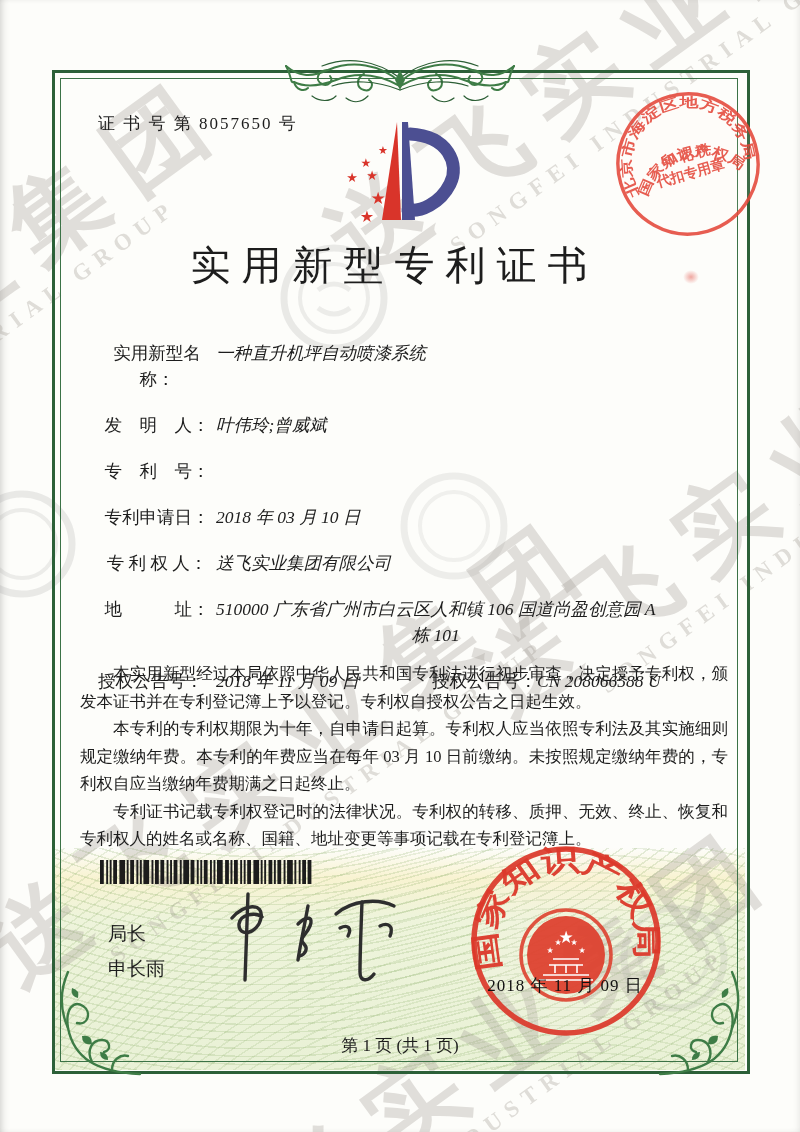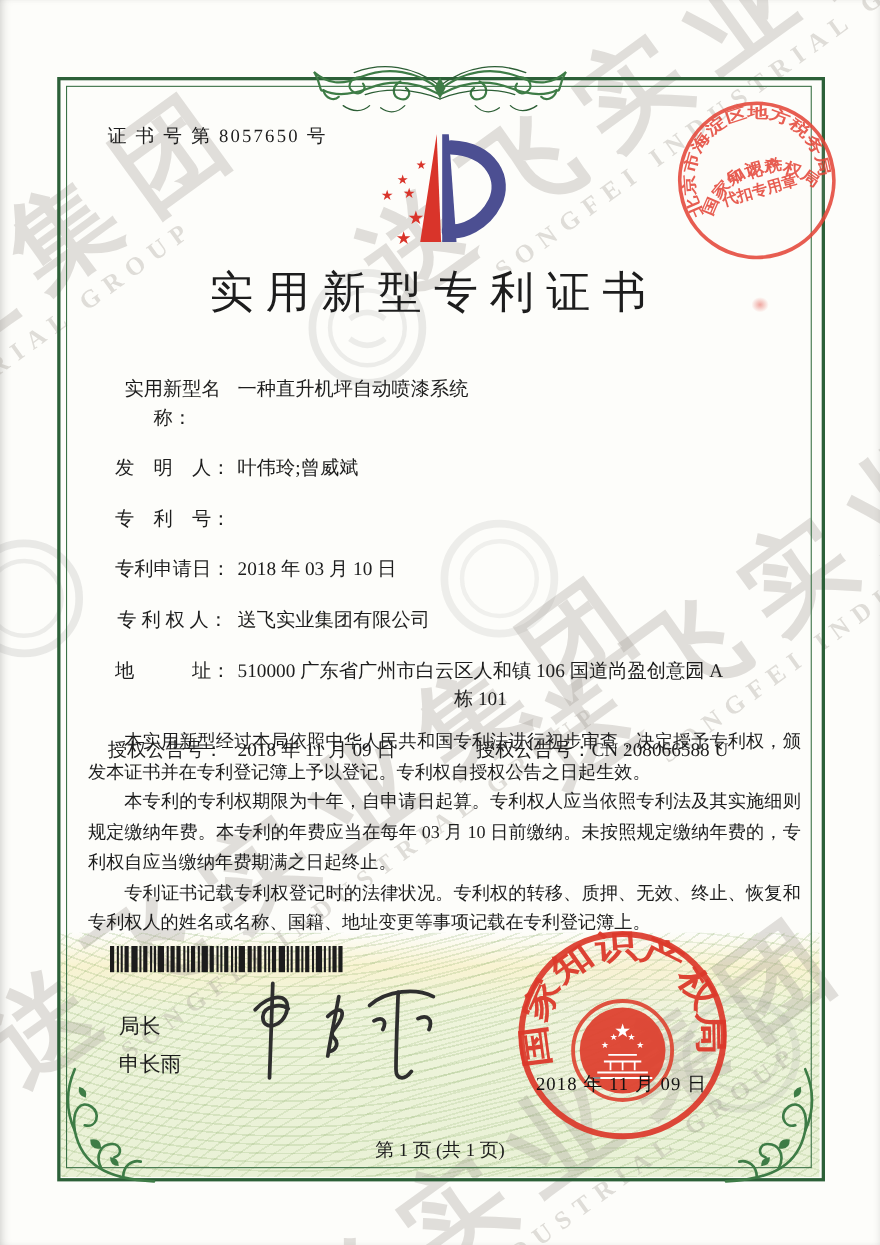--- a/index.html
+++ b/index.html
@@ -42,21 +42,21 @@
   .flourish.right{right:52px;transform:scaleX(-1);}
   
   .content{position:absolute;inset:0;z-index:4;}
   .cert-no{position:absolute;left:98px;top:112px;font-size:17px;letter-spacing:2px;}
   .logo{position:absolute;left:336px;top:120px;}
   .title{position:absolute;left:0;top:238px;width:789px;text-align:center;
     font-size:40px;letter-spacing:11px;font-weight:500;}
   .fields{position:absolute;left:98px;top:340px;width:630px;font-size:17.5px;}
   .frow{display:flex;margin-bottom:20px;line-height:26px;text-align:center;}
   .flabel{flex:0 0 118px;}
-  .fvalue{white-space:pre-line;}
+  .fvalue{white-space:pre-line;font-style:italic;}
   .grant-row{display:flex;line-height:26px;margin-top:1px;}
   .grant-right{margin-left:60px;display:flex;text-align:right;}
   .paras{position:absolute;left:80px;top:660px;width:648px;font-size:16.5px;
     line-height:27.5px;text-align:justify;}
   .paras p{margin:0;text-indent:2em;}
   .barcode{position:absolute;left:100px;top:860px;}
   .signer{position:absolute;left:108px;top:916px;font-size:19px;line-height:35px;}
   .signature{position:absolute;left:212px;top:884px;}
   .seal{position:absolute;left:467px;top:842px;}
   .seal-date{position:absolute;left:466px;top:974px;width:198px;text-align:center;

